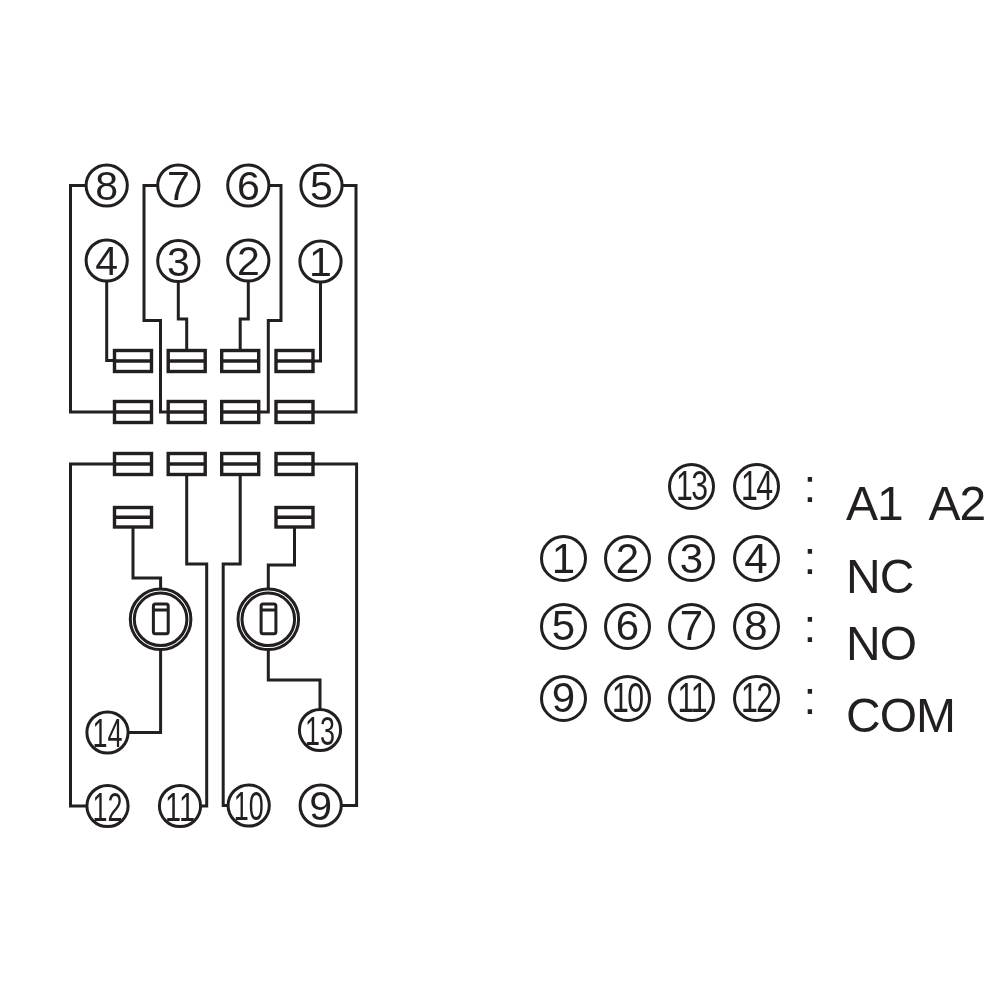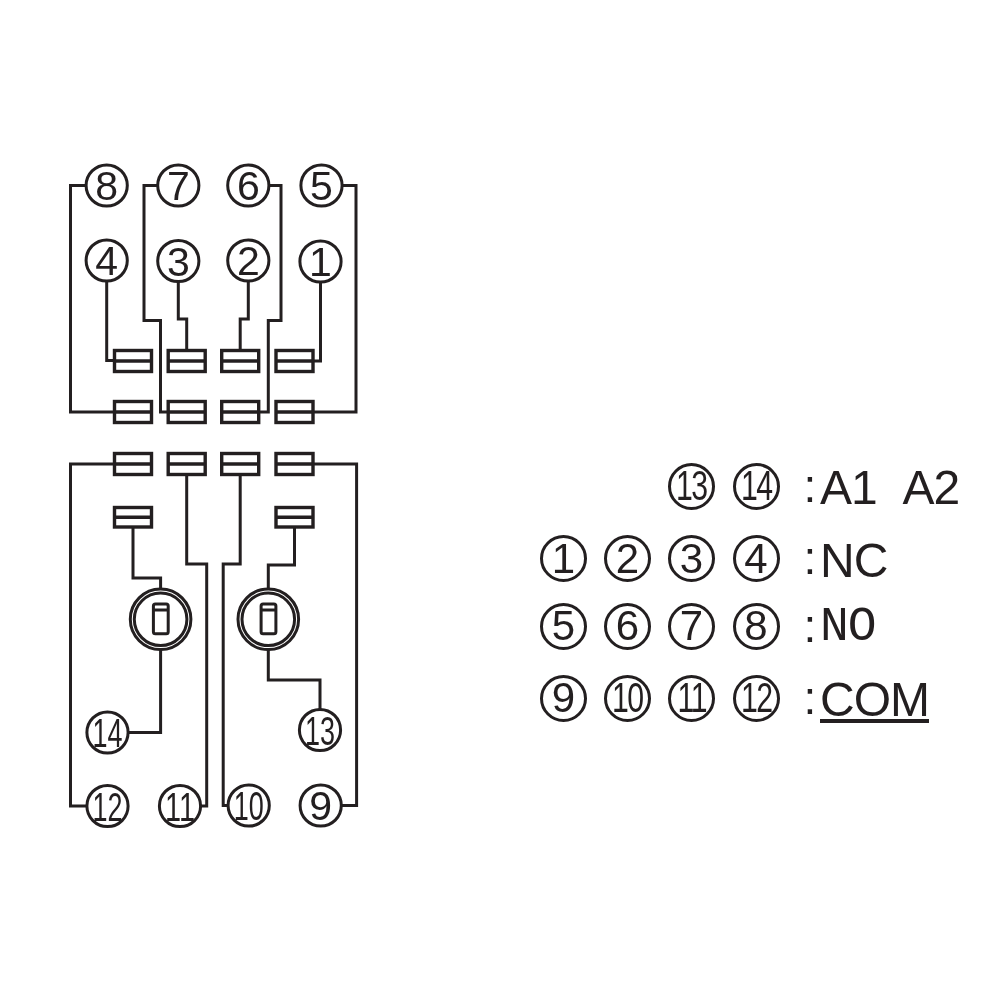--- a/index.html
+++ b/index.html
@@ -26,22 +26,22 @@
     display:flex;align-items:center;justify-content:center;
     background:#fff;
   }
   .lpin .num{font-size:42px;line-height:1;letter-spacing:0;}
   .lpin .num.num2{transform:scaleX(0.72);letter-spacing:-2px;}
   .lcolon{
     position:absolute;left:280px;transform:translateX(-50%);
     font-size:46px;line-height:47px;
   }
   .llabel{
-    position:absolute;left:290px;font-size:48px;line-height:47px;
-    letter-spacing:-1px;word-spacing:16px;white-space:nowrap;
+    position:absolute;left:316px;font-size:48px;line-height:47px;
+    letter-spacing:-1px;word-spacing:16px;white-space:nowrap;margin-top:16px;
   }
 </style>
 </head>
 <body>
 
 <div id="stage">
 
   <svg width="1000" height="1000" viewBox="0 0 1000 1000">
 
     <g>
@@ -231,29 +231,29 @@
       <div class="lpin" style="left: 74px; top: 152.5px;">
         <span class="num">6</span>
       </div>
       <div class="lpin" style="left: 138px; top: 152.5px;">
         <span class="num">7</span>
       </div>
       <div class="lpin" style="left: 202.5px; top: 152.5px;">
         <span class="num">8</span>
       </div>
       <span class="lcolon" style="top: 152.5px;">:</span>
-      <span class="llabel" style="top: 154px; font-family: Liberation Mono, monospace;">NO</span>
+      <span class="llabel" style="top: 154px;">NO</span>
       <div class="lpin" style="left: 10px; top: 224.5px;">
         <span class="num">9</span>
       </div>
       <div class="lpin" style="left: 74px; top: 224.5px;">
         <span class="num num2">10</span>
       </div>
       <div class="lpin" style="left: 138px; top: 224.5px;">
         <span class="num num2">11</span>
       </div>
       <div class="lpin" style="left: 202.5px; top: 224.5px;">
         <span class="num num2">12</span>
       </div>
       <span class="lcolon" style="top: 224.5px;">:</span>
-      <span class="llabel" style="top: 226px; text-decoration: underline;">COM</span>
+      <span class="llabel" style="top: 226px;">COM</span>
     </div>
 </div>
 
 </body></html>

